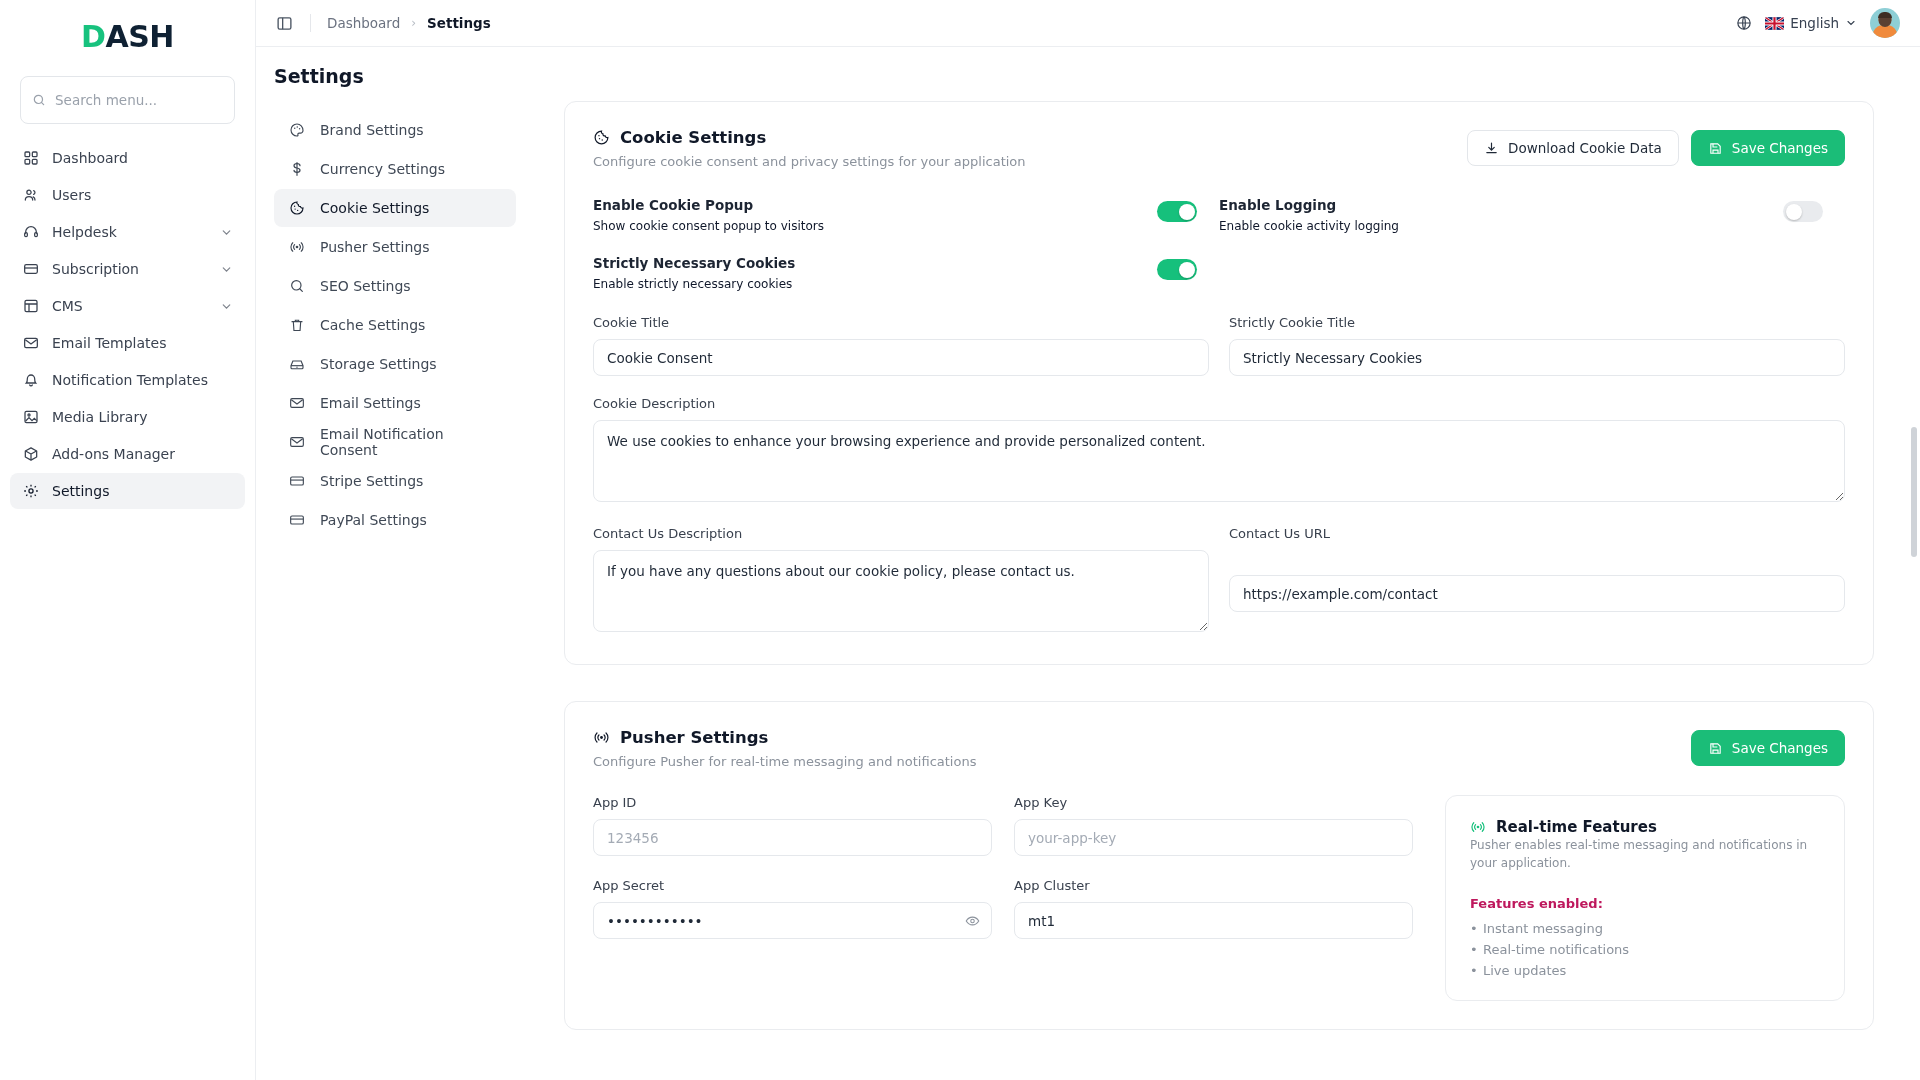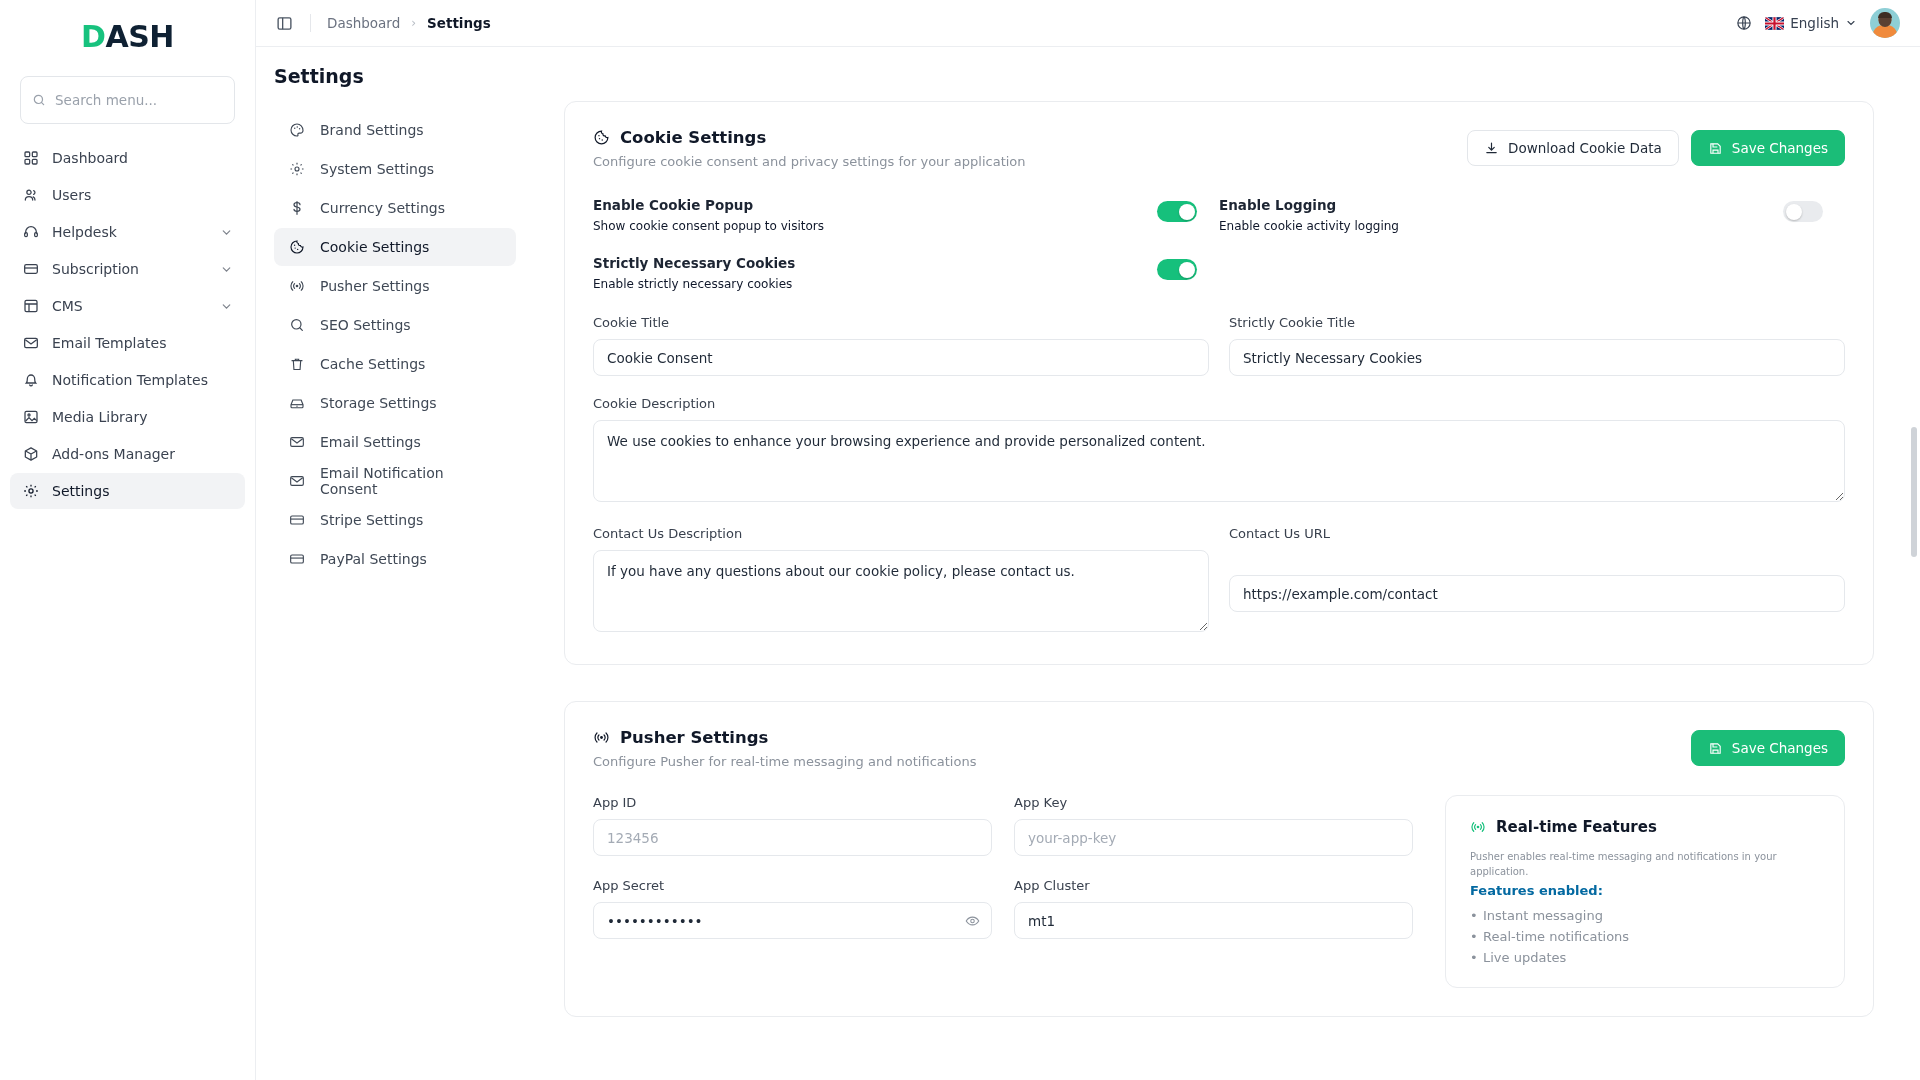--- a/index.html
+++ b/index.html
@@ -153,22 +153,22 @@
   
   .pusher-body { display: flex; gap: 32px; margin-top: 26px; }
   .pusher-left { flex: 1; min-width: 0; }
   .pusher-grid { display: flex; gap: 22px; }
   .pusher-grid .fld { flex: 1; }
   .info-box {
     width: 400px; min-width: 400px; border: 1px solid #eaecef; border-radius: 12px;
     padding: 22px 24px;
   }
   .info-title { display: flex; align-items: center; gap: 10px; font-size: 15px; font-weight: 600; color: #101828; }
-  .info-desc { font-size: 10px; color: #8b929c; margin-top: 13px; line-height: 1.5; }
-  .info-sub { font-size: 13px; font-weight: 600; color: #0369a1; margin-top: 4px; }
+  .info-desc { font-size: 12px; color: #8b929c; line-height: 1.5; }
+  .info-sub { font-size: 13px; font-weight: 600; color: #be185d; margin-top: 24px; }
   .info-list { margin-top: 10px; display: flex; flex-direction: column; gap: 6px; }
   .info-li { font-size: 13px; color: #8b929c; padding-left: 13px; position: relative; }
   .info-li::before { content: "•"; position: absolute; left: 0; color: #8b929c; }
 
   
   .scrollbar-track { position: absolute; right: 3px; top: 380px; width: 6px; height: 130px; border-radius: 3px; background: #cfd3d8; }
 </style>
 </head>
 <body>
 
@@ -363,29 +363,20 @@
           <div class="subnav-item">
             <span class="ico">
                 <svg width="16" height="16" viewBox="0 0 24 24" fill="none" stroke="#3f4855" stroke-width="1.7">
                   <path d="M12 3a9 9 0 000 18c1.3 0 1.8-1 1.4-2-.5-1.3.4-2.4 1.8-2.4h2A3.8 3.8 0 0021 12.8C21 7.3 17 3 12 3z"></path>
                   <circle cx="8.6" cy="9.4" r="1.1" fill="#3f4855" stroke="none"></circle>
                   <circle cx="12.4" cy="7.4" r="1.1" fill="#3f4855" stroke="none"></circle>
                   <circle cx="15.9" cy="10" r="1.1" fill="#3f4855" stroke="none"></circle>
                 </svg>
               </span>
             <span>Brand Settings</span>
-          </div>
-          <div class="subnav-item">
-            <span class="ico">
-                <svg width="16" height="16" viewBox="0 0 24 24" fill="none" stroke="#3f4855" stroke-width="1.7">
-                  <circle cx="12" cy="12" r="3"></circle>
-                  <path d="M12 2.8v2.4M12 18.8v2.4M4.6 12H2.2M21.8 12h-2.4M6.7 6.7L5 5M19 19l-1.7-1.7M6.7 17.3L5 19M19 5l-1.7 1.7"></path>
-                </svg>
-              </span>
-            <span>System Settings</span>
           </div>
           <div class="subnav-item">
             <span class="ico">
                 <svg width="16" height="16" viewBox="0 0 24 24" fill="none" stroke="#3f4855" stroke-width="1.8" stroke-linecap="round">
                   <path d="M12 2.5v19"></path>
                   <path d="M16.5 7c0-1.9-2-3-4.5-3s-4.5 1.1-4.5 3S9 10 12 10.5s4.5 1.4 4.5 3.4-2 3.1-4.5 3.1-4.5-1.2-4.5-3.1"></path>
                 </svg>
               </span>
             <span>Currency Settings</span>
           </div>

